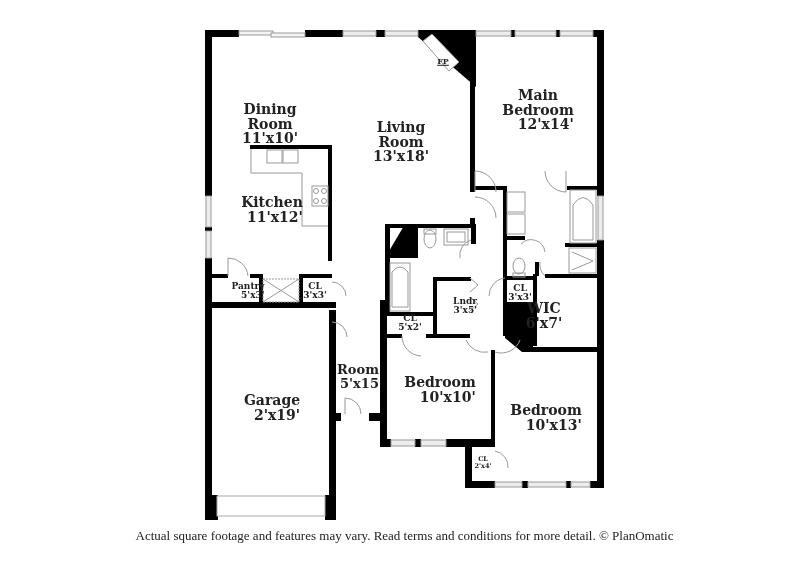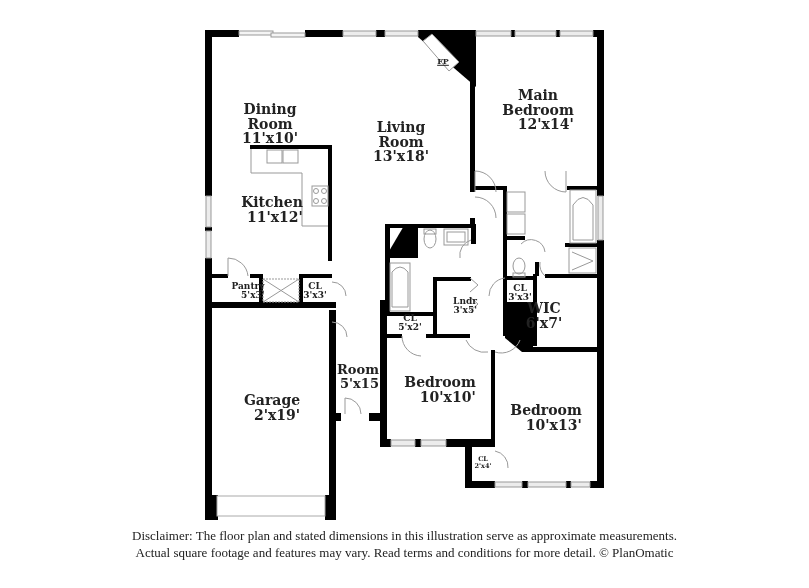--- a/index.html
+++ b/index.html
@@ -249,15 +249,14 @@
 </div>
 <div class="room-label xs" style="left:483px;top:463px;">
   <span class="nm">CL</span>
   <span class="dim">2'x4'</span>
 </div>
 <div class="room-label fp" style="left:443px;top:61px;text-decoration:underline;">
   <span class="nm">FP</span>
 </div>
 
 <div id="disclaimer">
-  <div>Disclaimer: The floor plan and stated dimensions in this illustration serve as approximate measurements.</div>
   <div>Actual square footage and features may vary. Read terms and conditions for more detail. © PlanOmatic</div>
 </div>
 
 </body></html>

